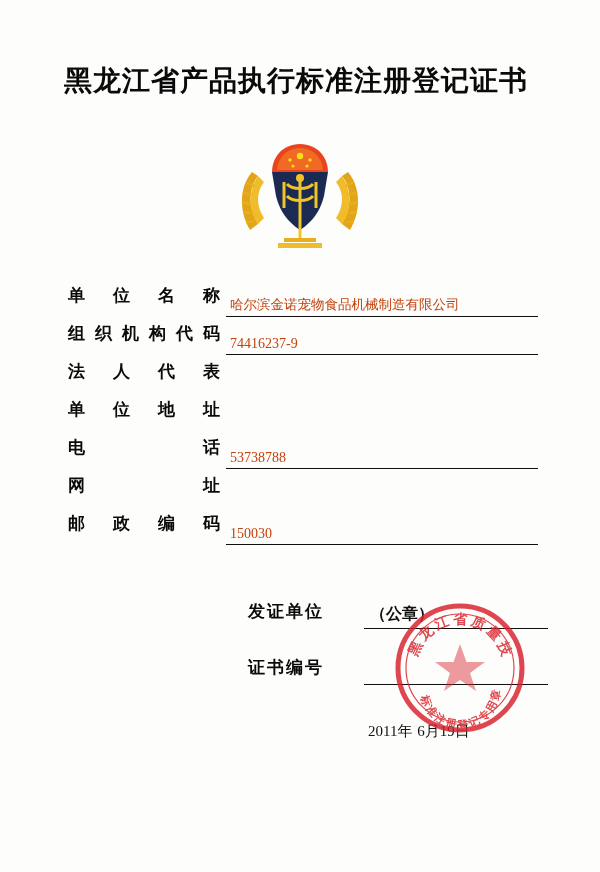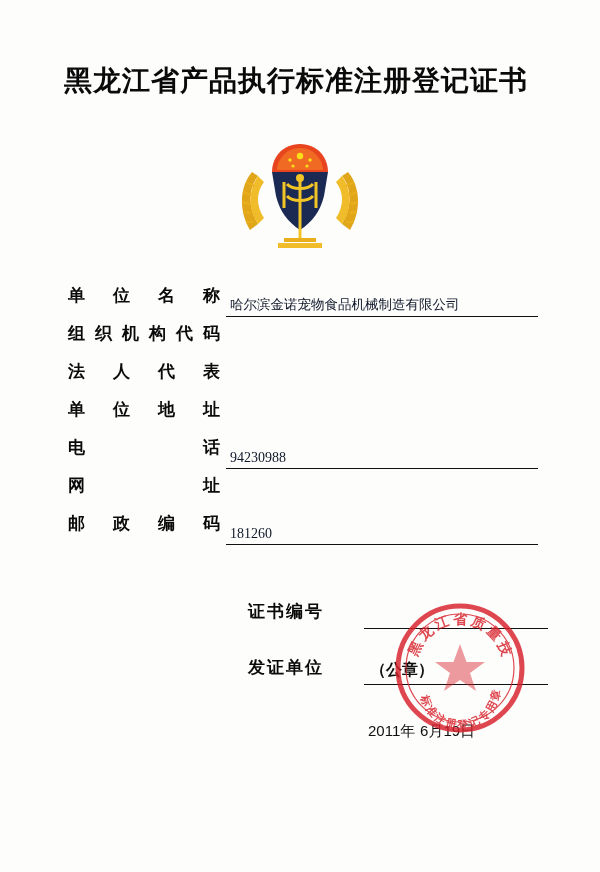--- a/index.html
+++ b/index.html
@@ -75,21 +75,21 @@
     right: 0;
     height: 34px;
     border-bottom: 1px solid #111;
   }
   .field-value {
     position: absolute;
     left: 4px;
     bottom: 2px;
     font-family: "DejaVu Sans", "Liberation Sans", sans-serif;
     font-size: 13.5px;
-    color: #0f172a;
+    color: #c2410c;
     white-space: nowrap;
   }
   .field-value.mono {
     font-family: "Liberation Serif", "DejaVu Serif", serif;
     font-size: 14px;
   }
   
   .lower {
     position: absolute;
     top: 596px;
@@ -134,21 +134,21 @@
     position: absolute;
     top: 722px;
     left: 368px;
     width: 180px;
     font-family: "DejaVu Sans", "Liberation Sans", sans-serif;
     font-size: 15px;
     color: #111;
     white-space: nowrap;
   }
   .date-row .num {
-    font-family: Liberation Sans, sans-serif;
+    font-family: Liberation Serif, serif;
     font-size: 15px;
   }
   
   .seal {
     position: absolute;
     top: 600px;
     left: 392px;
     width: 136px;
     height: 136px;
     pointer-events: none;
@@ -230,20 +230,23 @@
 
     <div class="field-row">
       <div class="field-label">
           <span class="ch">组</span>
           <span class="ch">织</span>
           <span class="ch">机</span>
           <span class="ch">构</span>
           <span class="ch">代</span>
           <span class="ch">码</span>
         </div>
+      <div class="field-value-wrap">
+        <div class="field-value mono">74416237-9</div>
+      </div>
     </div>
 
     <div class="field-row">
       <div class="field-label">
           <span class="ch">法</span>
           <span class="ch">人</span>
           <span class="ch">代</span>
           <span class="ch">表</span>
         </div>
     </div>
@@ -256,56 +259,56 @@
           <span class="ch">址</span>
         </div>
     </div>
 
     <div class="field-row">
       <div class="field-label">
           <span class="ch">电</span>
           <span class="ch">话</span>
         </div>
       <div class="field-value-wrap">
-        <div class="field-value mono">94230988</div>
+        <div class="field-value mono">53738788</div>
       </div>
     </div>
 
     <div class="field-row">
       <div class="field-label">
           <span class="ch">网</span>
           <span class="ch">址</span>
         </div>
     </div>
 
     <div class="field-row">
       <div class="field-label">
           <span class="ch">邮</span>
           <span class="ch">政</span>
           <span class="ch">编</span>
           <span class="ch">码</span>
         </div>
       <div class="field-value-wrap">
-        <div class="field-value mono">181260</div>
+        <div class="field-value mono">150030</div>
       </div>
     </div>
 
   </div>
 
   <div class="lower">
+    <div class="lower-row">
+      <div class="lower-label">发证单位</div>
+      <div class="lower-line">
+        <div class="lower-value">（公章）</div>
+      </div>
+    </div>
     <div class="lower-row">
       <div class="lower-label">证书编号</div>
       <div class="lower-line">
         <div class="lower-value"></div>
-      </div>
-    </div>
-    <div class="lower-row">
-      <div class="lower-label">发证单位</div>
-      <div class="lower-line">
-        <div class="lower-value">（公章）</div>
       </div>
     </div>
   </div>
 
   <div class="date-row">
     <span class="num">2011</span><span>年</span>&nbsp;<span class="num">6</span><span>月</span><span class="num">19</span><span>日</span>
   </div>
 
   <div class="seal">
     <svg width="136" height="136" viewBox="0 0 136 136" xmlns="http://www.w3.org/2000/svg">

